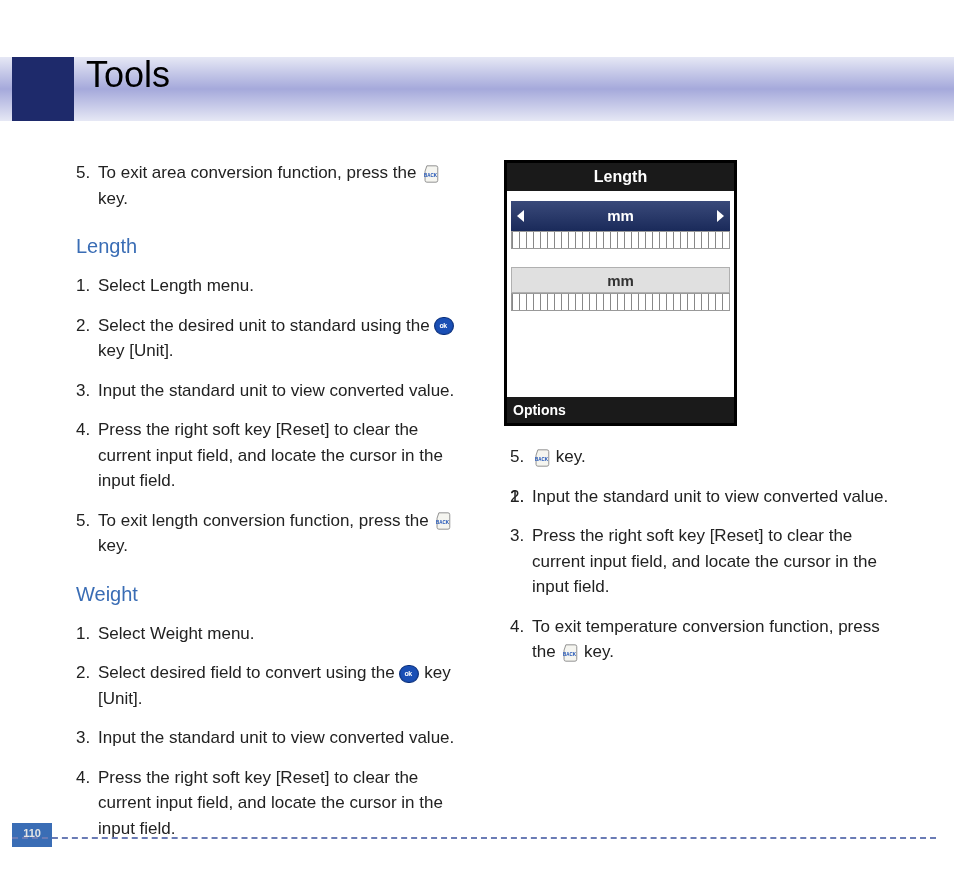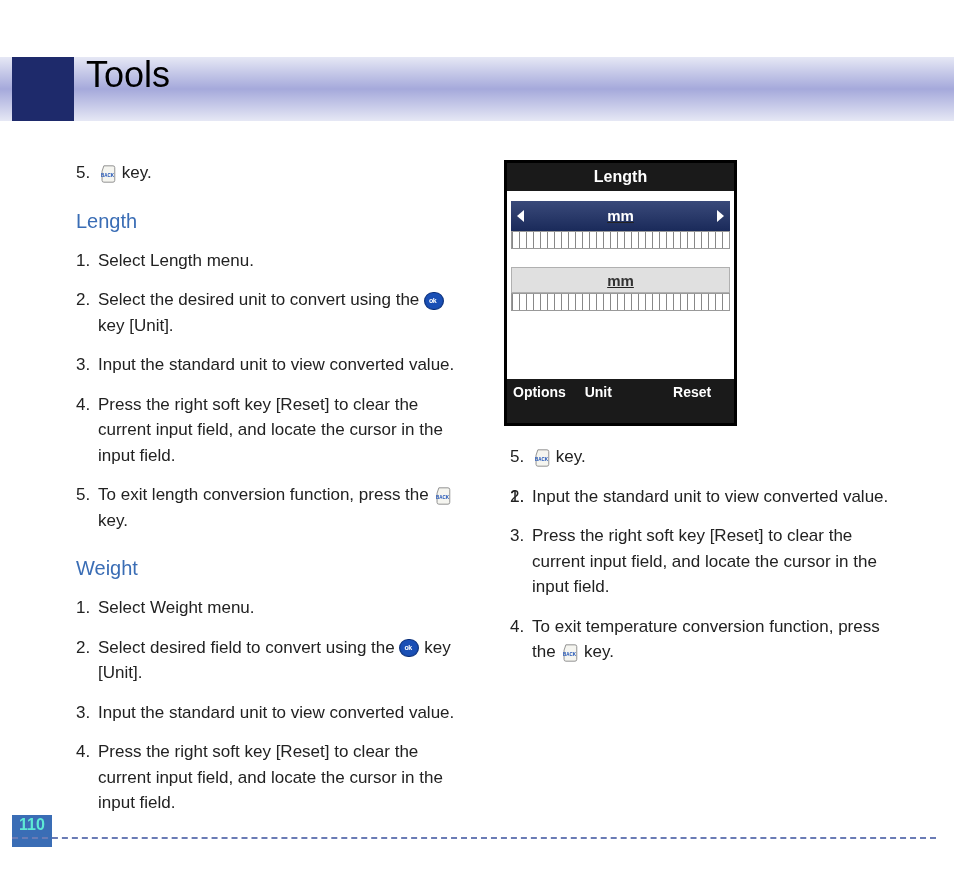--- a/index.html
+++ b/index.html
@@ -12,53 +12,53 @@
   .col ol { list-style: none; }
   .col li { margin-bottom: 14px; position: relative; padding-left: 22px; }
   .num { position: absolute; left: 0; }
   .section-heading { color: #3a6db5; font-size: 20px; font-weight: 400; margin-top: 20px; margin-bottom: 12px; }
   .icon-ok { display: inline-block; width: 20px; height: 18px; background: radial-gradient(circle at 50% 45%, #1a4fb5 60%, #0a2f7a 100%); border-radius: 50% / 55%; vertical-align: middle; position: relative; border: 1px solid #0a2f7a; }
   .icon-ok::after { content: "ok"; color: #fff; font-size: 7px; font-weight: bold; position: absolute; top: 3px; left: 4px; letter-spacing: -0.5px; }
   .icon-back { display: inline-block; width: 19px; height: 20px; vertical-align: middle; position: relative; }
   .icon-back svg { width: 100%; height: 100%; }
   .phone-screen { width: 233px; height: 266px; background: #fff; border: 3px solid #000; position: relative; margin-bottom: 18px; margin-left: -6px; }
   .phone-titlebar { width: 100%; height: 28px; background: #1a1a1a; color: #fff; font-size: 16px; font-weight: bold; text-align: center; line-height: 28px; font-family: Arial, sans-serif; }
-  .phone-body { padding: 10px 4px; text-decoration: underline; }
+  .phone-body { padding: 10px 4px; }
   .phone-selector { position: relative; height: 30px; background: linear-gradient(to bottom, #3a4a7a, #1a2a5a); color: #fff; text-align: center; line-height: 30px; font-weight: bold; font-size: 15px; }
   .phone-arrow-l, .phone-arrow-r { position: absolute; top: 50%; transform: translateY(-50%); width: 0; height: 0; border-top: 6px solid transparent; border-bottom: 6px solid transparent; }
   .phone-arrow-l { left: 6px; border-right: 7px solid #fff; }
   .phone-arrow-r { right: 6px; border-left: 7px solid #fff; }
   .phone-ruler { height: 18px; background: repeating-linear-gradient(to right, #888 0, #888 1px, #fff 1px, #fff 7px); border: 1px solid #999; }
   .phone-static-label { height: 26px; background: #e0e0e0; color: #333; text-align: center; line-height: 26px; font-weight: bold; font-size: 15px; margin-top: 18px; border: 1px solid #b0b0b0; }
-  .phone-softkeys { position: absolute; bottom: 0; left: 0; width: 100%; height: 44px; background: #1a1a1a; color: #fff; display: flex; font-size: 14px; font-weight: bold; }
+  .phone-softkeys { position: absolute; bottom: 0; left: 0; width: 100%; height: 26px; background: #1a1a1a; color: #fff; display: flex; font-size: 14px; font-weight: bold; flex-direction: column; }
   .phone-softkeys > div { flex: 1; line-height: 26px; }
   .phone-softkeys > div:first-child { text-align: left; padding-left: 6px; }
   .phone-softkeys > div:last-child { text-align: center; padding-right: 6px; }
   .footer-line { position: absolute; bottom: 48px; left: 12px; right: 18px; border-top: 2px dashed #6a7bb5; }
-  .page-number { position: absolute; bottom: 40px; left: 12px; width: 40px; height: 32px; background: #3a6db5; color: #5eead4; font-size: 16px; font-weight: bold; text-align: center; line-height: 20px; }
+  .page-number { position: absolute; bottom: 40px; left: 12px; width: 40px; height: 24px; background: #3a6db5; color: #e5e5e5; font-size: 11px; font-weight: bold; text-align: center; line-height: 20px; }
 </style>
 </head>
 <body>
 
 <div class="header-band"></div>
 <div class="header-left-block"></div>
 <div class="page-title">Tools</div>
 
 <div class="content">
   <div class="col">
     <ol>
-      <li><span class="num">5.</span><span class="icon-back"><svg viewBox="0 0 20 22">
+      <li><span class="num">5.</span><span>To exit area conversion function, press the </span><span class="icon-back"><svg viewBox="0 0 20 22">
               <path d="M6 2 L16 2 Q18 2 18 4 L18 18 Q18 20 16 20 L6 20 Q4 20 4 18 L4 8 Z" fill="#f5f5f0" stroke="#888" stroke-width="1"></path>
               <text x="10" y="14" font-size="5" text-anchor="middle" fill="#1a4fb5" font-weight="bold">BACK</text>
             </svg></span><span> key.</span></li>
     </ol>
     <div class="section-heading">Length</div>
     <ol>
       <li><span class="num">1.</span><span>Select Length menu.</span></li>
-      <li><span class="num">2.</span><span>Select the desired unit to convert using the </span><span class="icon-ok"></span><span> key [Unit].</span></li>
+      <li><span class="num">2.</span><span>Select the desired unit to standard using the </span><span class="icon-ok"></span><span> key [Unit].</span></li>
       <li><span class="num">3.</span><span>Input the standard unit to view converted value.</span></li>
       <li><span class="num">4.</span><span>Press the right soft key [Reset] to clear the current input field, and locate the cursor in the input field.</span></li>
       <li><span class="num">5.</span><span>To exit length conversion function, press the </span><span class="icon-back"><svg viewBox="0 0 20 22">
               <path d="M6 2 L16 2 Q18 2 18 4 L18 18 Q18 20 16 20 L6 20 Q4 20 4 18 L4 8 Z" fill="#f5f5f0" stroke="#888" stroke-width="1"></path>
               <text x="10" y="14" font-size="5" text-anchor="middle" fill="#1a4fb5" font-weight="bold">BACK</text>
             </svg></span><span> key.</span></li>
     </ol>
     <div class="section-heading">Weight</div>
     <ol>
       <li><span class="num">1.</span><span>Select Weight menu.</span></li>

